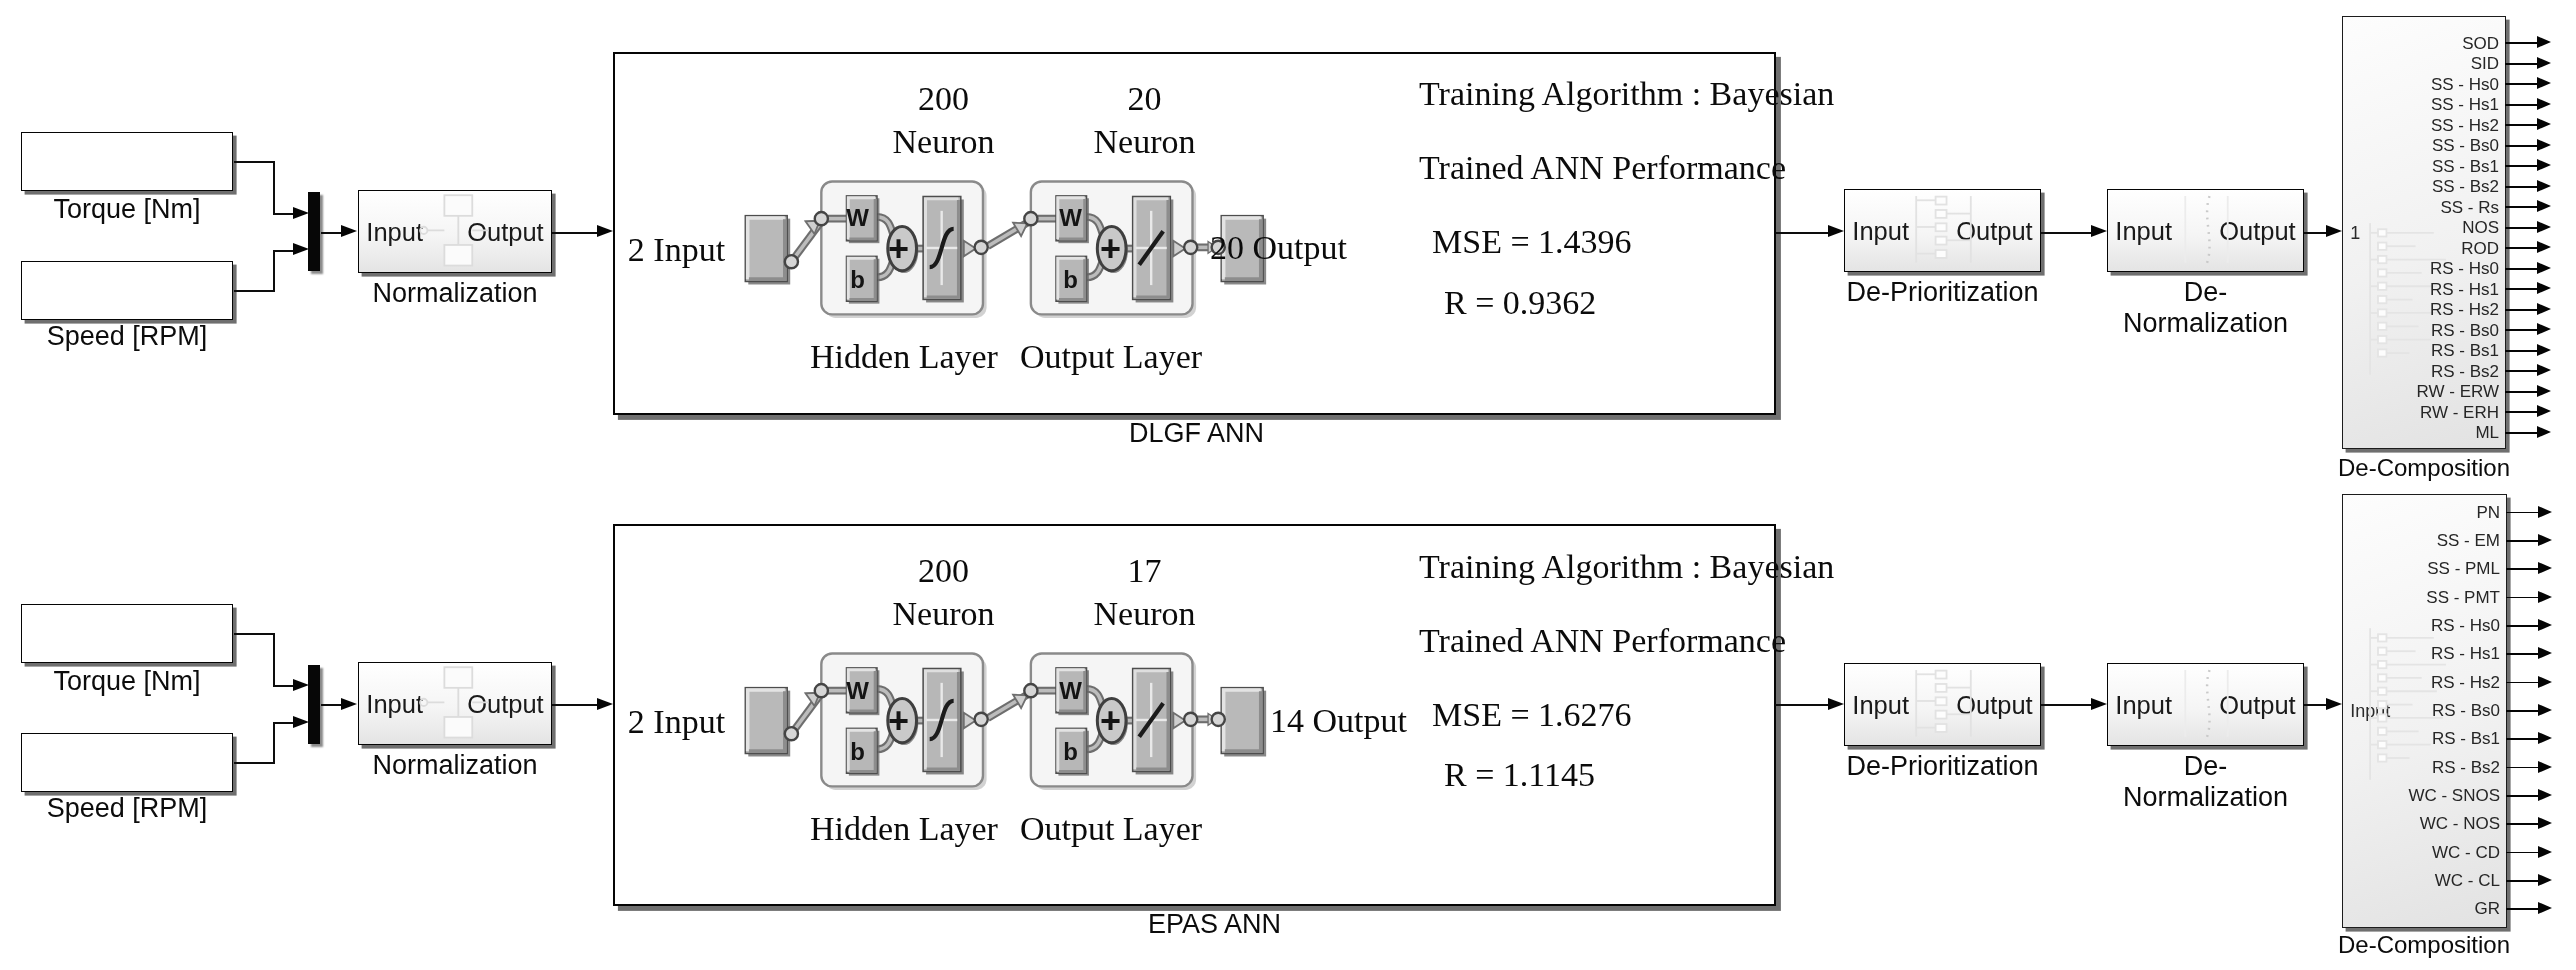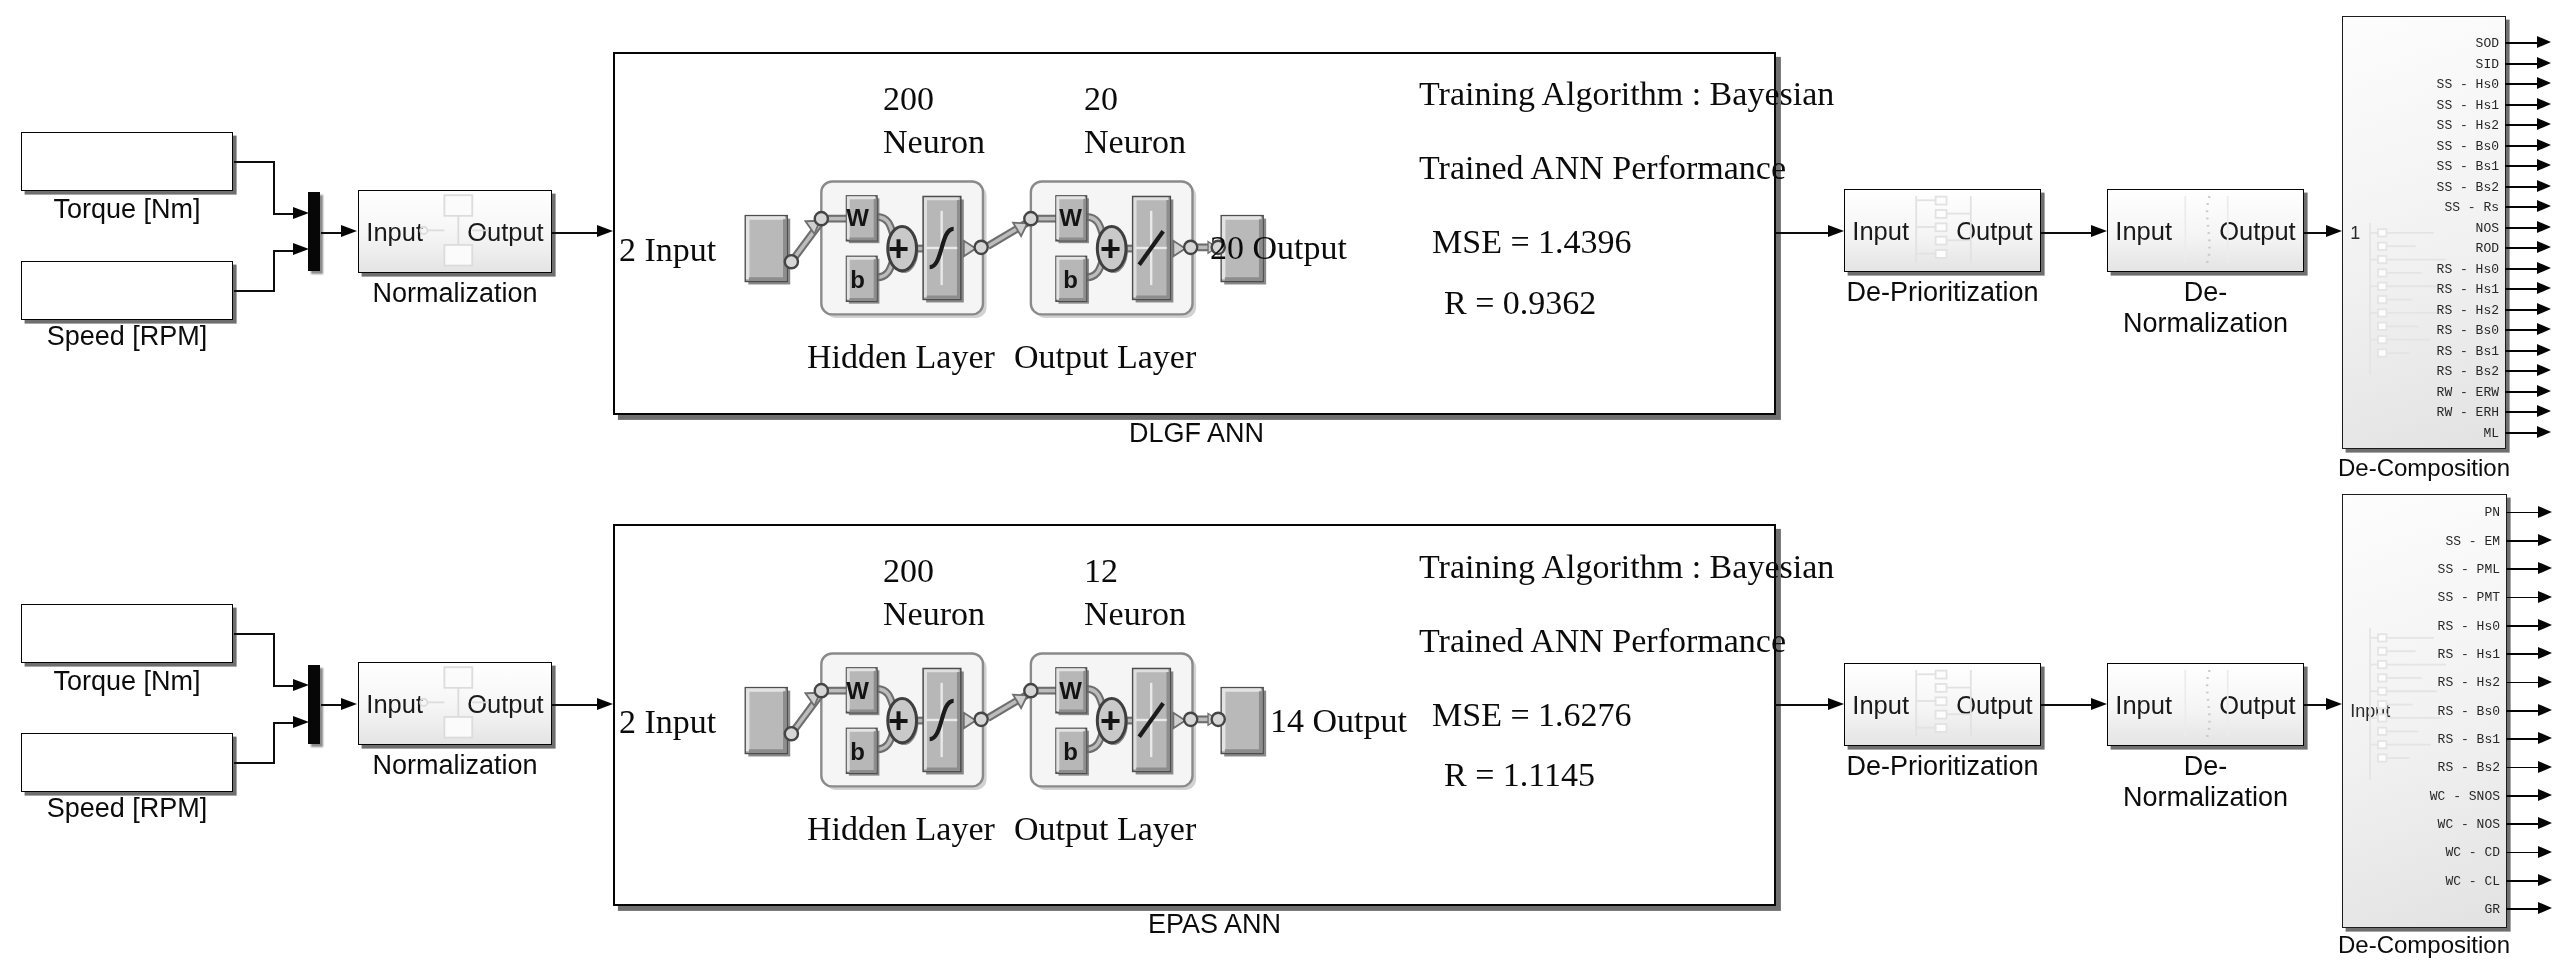--- a/index.html
+++ b/index.html
@@ -14,32 +14,32 @@
   .subsys .pout{position:absolute;right:7.3px;top:50%;transform:translateY(-50%);font-size:25.5px;color:#1a1a1a;}
   .blkcap{position:absolute;text-align:center;font-size:27px;color:#0c0c0c;}
   .mux{position:absolute;width:12px;height:79px;background:#070707;box-shadow:3px 3px 1.8px #8a8a8a;}
   .annbox{position:absolute;width:1163px;background:#ffffff;border:2.4px solid #050505;
           box-sizing:border-box;box-shadow:4.9px 4.9px 0 #6f6f6f;}
   .dcomp{position:absolute;width:164px;background:linear-gradient(160deg,#fdfdfd 0%,#f1f1f1 55%,#e2e2e2 100%);
          border:1.8px solid #1c1c1c;box-sizing:border-box;box-shadow:3.6px 3.6px 0 #6f6f6f;
          display:flex;flex-direction:column;justify-content:space-around;}
   .dcomp .dcin{position:absolute;left:7.3px;top:50%;transform:translateY(-50%);font-size:18px;color:#2a2a2a;}
   .dc-row{position:relative;flex:1;display:flex;align-items:center;justify-content:flex-end;padding-right:6px;}
-  .dc-label{font-size:13px;color:#262626;white-space:nowrap;font-family:Liberation Mono, monospace;}
+  .dc-label{font-size:17px;color:#262626;white-space:nowrap;}
   .dc-arrow{position:absolute;left:100%;top:50%;margin-top:-1.2px;width:32px;height:1.8px;background:#050505;}
   .dc-arrow::after{content:"";position:absolute;left:100%;top:-6px;width:0;height:0;
       border-top:6.7px solid transparent;border-bottom:6.7px solid transparent;border-left:14.6px solid #050505;}
   
   .wh{position:absolute;height:1.8px;background:#0d0d0d;}
   .wv{position:absolute;width:1.8px;background:#0d0d0d;}
   .ah{position:absolute;width:0;height:0;border-top:6.7px solid transparent;
       border-bottom:6.7px solid transparent;border-left:16px solid #050505;}
   
   .ser{position:absolute;font-family:"Liberation Serif",serif;font-size:34px;color:#0b0b0b;white-space:nowrap;}
-  .serc{text-align:left;}
+  .serc{text-align:center;}
   .annsvg{position:absolute;left:0;top:0;}
   .ovl{position:absolute;display:flex;align-items:center;justify-content:center;
        font-family:"Liberation Sans",sans-serif;font-weight:bold;color:#141414;}
   .wm{position:absolute;pointer-events:none;}
 </style>
 </head>
 <body>
 
 <svg width="0" height="0" style="position:absolute">
   <defs>
@@ -391,21 +391,21 @@
     <div class="ovl" style="left:842px;top:668px;width:31px;height:46px;font-size:24px;">W</div>
     <div class="ovl" style="left:842px;top:729px;width:31px;height:46px;font-size:24px;">b</div>
     <div class="ovl" style="left:1055px;top:668px;width:31px;height:46px;font-size:24px;">W</div>
     <div class="ovl" style="left:1055px;top:729px;width:31px;height:46px;font-size:24px;">b</div>
     <div class="ovl" style="left:878px;top:699px;width:41px;height:44px;font-size:36px;font-weight:600;">+</div>
     <div class="ovl" style="left:1090px;top:699px;width:41px;height:44px;font-size:36px;font-weight:600;">+</div>
 
     <div class="ser serc" style="left:619px;top:703px;width:115px;">2 Input</div>
     <div class="ser serc" style="left:883px;top:552px;width:121px;">200</div>
     <div class="ser serc" style="left:883px;top:595px;width:121px;">Neuron</div>
-    <div class="ser serc" style="left:1084px;top:552px;width:121px;">12</div>
+    <div class="ser serc" style="left:1084px;top:552px;width:121px;">17</div>
     <div class="ser serc" style="left:1084px;top:595px;width:121px;">Neuron</div>
     <div class="ser serc" style="left:807px;top:810px;width:194px;">Hidden Layer</div>
     <div class="ser serc" style="left:1014px;top:810px;width:194px;">Output Layer</div>
     <div class="ser" style="left:1270px;top:702px;">14 Output</div>
     <div class="ser" style="left:1419px;top:548px;">Training Algorithm : Bayesian</div>
     <div class="ser" style="left:1419px;top:622px;">Trained ANN Performance</div>
     <div class="ser" style="left:1432px;top:696px;text-align:right;">MSE = 1.6276</div>
     <div class="ser" style="left:1444px;top:756px;">R = 1.1145</div>
     <div class="blkcap" style="left:1087px;top:909px;width:255px;">EPAS ANN</div>
 

